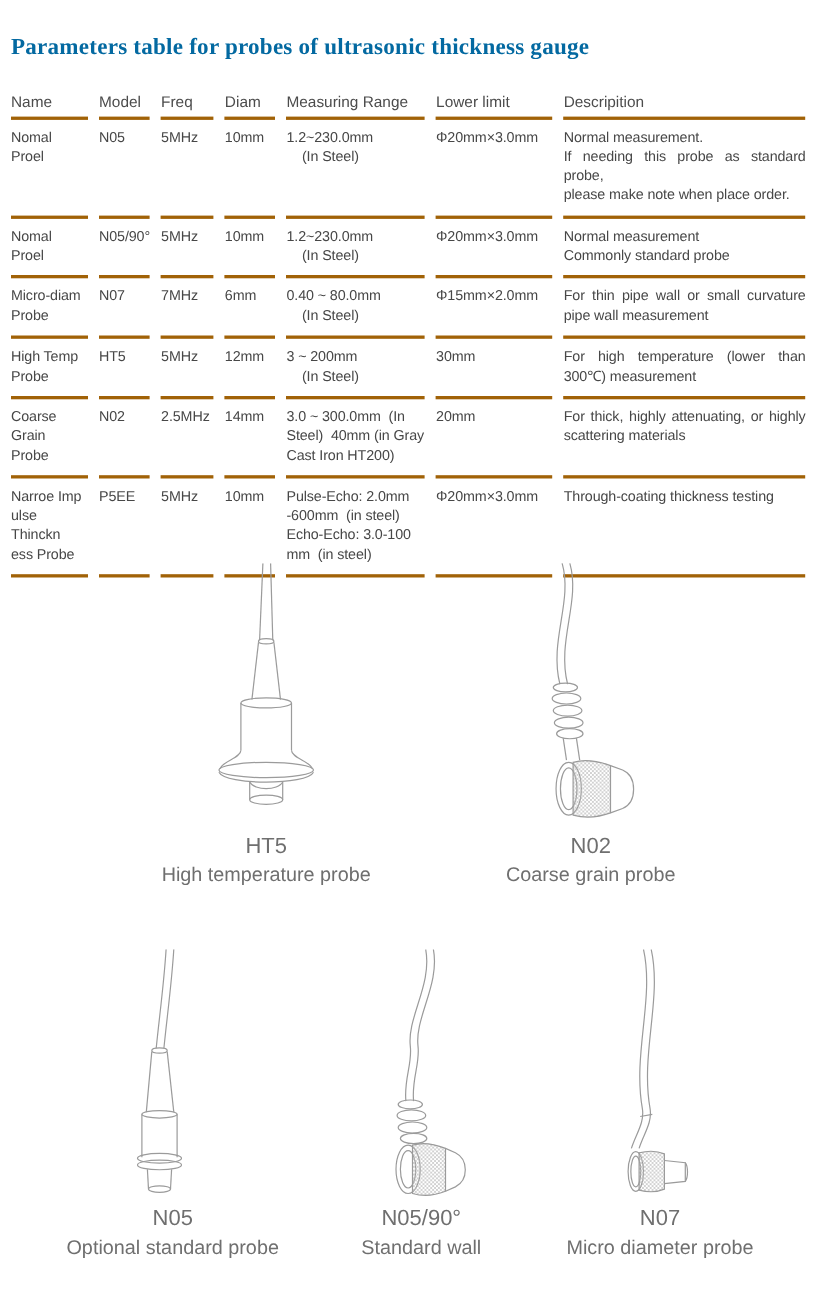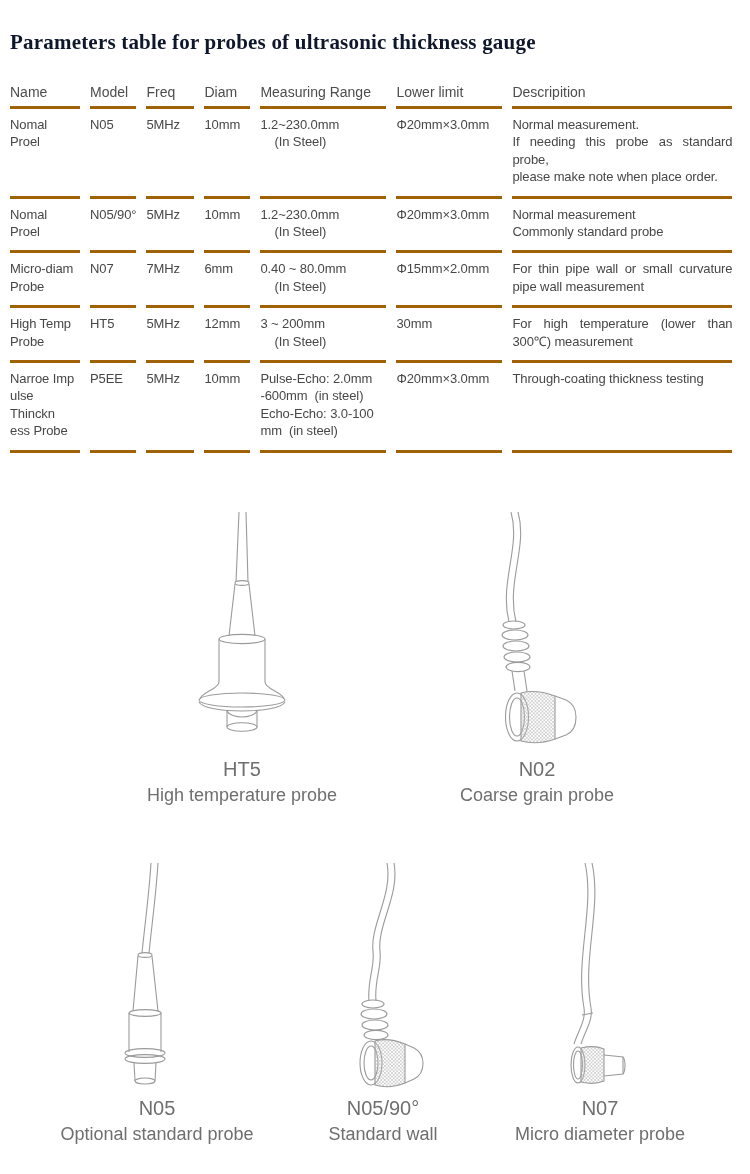--- a/index.html
+++ b/index.html
@@ -1,21 +1,21 @@
 <!DOCTYPE html>
 <html><head>
 <meta charset="utf-8">
 <style>
   html,body{margin:0;padding:0;background:#ffffff;}
   body{width:750px;height:1174px;position:relative;overflow:hidden;
        font-family:"Liberation Sans",sans-serif;-webkit-font-smoothing:antialiased;}
   .page{position:absolute;inset:0;}
   .title{position:absolute;left:10px;top:30px;margin:0;
          font-family:"Liberation Serif",serif;font-weight:700;font-size:21px;
-         color:#0f172a;letter-spacing:.2px;white-space:nowrap;}
+         color:#0369a1;letter-spacing:.2px;white-space:nowrap;}
   table.params{position:absolute;left:0;top:84px;border-collapse:separate;
                border-spacing:10px 0;table-layout:fixed;}
   th,td{vertical-align:top;text-align:left;border-bottom:3px solid #a16207;}
   th{font-weight:400;font-size:14px;color:#4c4c4c;padding:0 0 6px 0;}
   td{font-size:13px;line-height:1.34;color:#474747;padding:7px 0 10px 0;letter-spacing:-0.1px;}
   td.w-pre{white-space:pre-line;}
   td.c-range{white-space:pre-wrap;}
   td.c-desc{text-align:justify;}
   .fig{position:absolute;width:220px;text-align:center;color:#6f6f6f;}
   .fig svg{display:block;}
@@ -95,20 +95,32 @@
 Probe</td>
         <td class="w-pre c-model">HT5</td>
         <td class="w-pre c-freq">5MHz</td>
         <td class="w-pre c-diam">12mm</td>
         <td class="c-range">3 ~ 200mm
     (In Steel)</td>
         <td class="w-pre c-lower">30mm</td>
         <td class="w-pre c-desc">For high temperature (lower than 300℃) measurement</td>
       </tr>
       <tr>
+        <td class="w-pre c-name">Coarse Grain
+Probe</td>
+        <td class="w-pre c-model">N02</td>
+        <td class="w-pre c-freq">2.5MHz</td>
+        <td class="w-pre c-diam">14mm</td>
+        <td class="c-range">3.0 ~ 300.0mm  (In
+Steel)  40mm (in Gray
+Cast Iron HT200)</td>
+        <td class="w-pre c-lower">20mm</td>
+        <td class="w-pre c-desc">For thick, highly attenuating, or highly scattering materials</td>
+      </tr>
+      <tr>
         <td class="w-pre c-name">Narroe Imp
 ulse Thinckn
 ess Probe</td>
         <td class="w-pre c-model">P5EE</td>
         <td class="w-pre c-freq">5MHz</td>
         <td class="w-pre c-diam">10mm</td>
         <td class="c-range">Pulse-Echo: 2.0mm
 -600mm  (in steel)
 Echo-Echo: 3.0-100
 mm  (in steel)</td>

